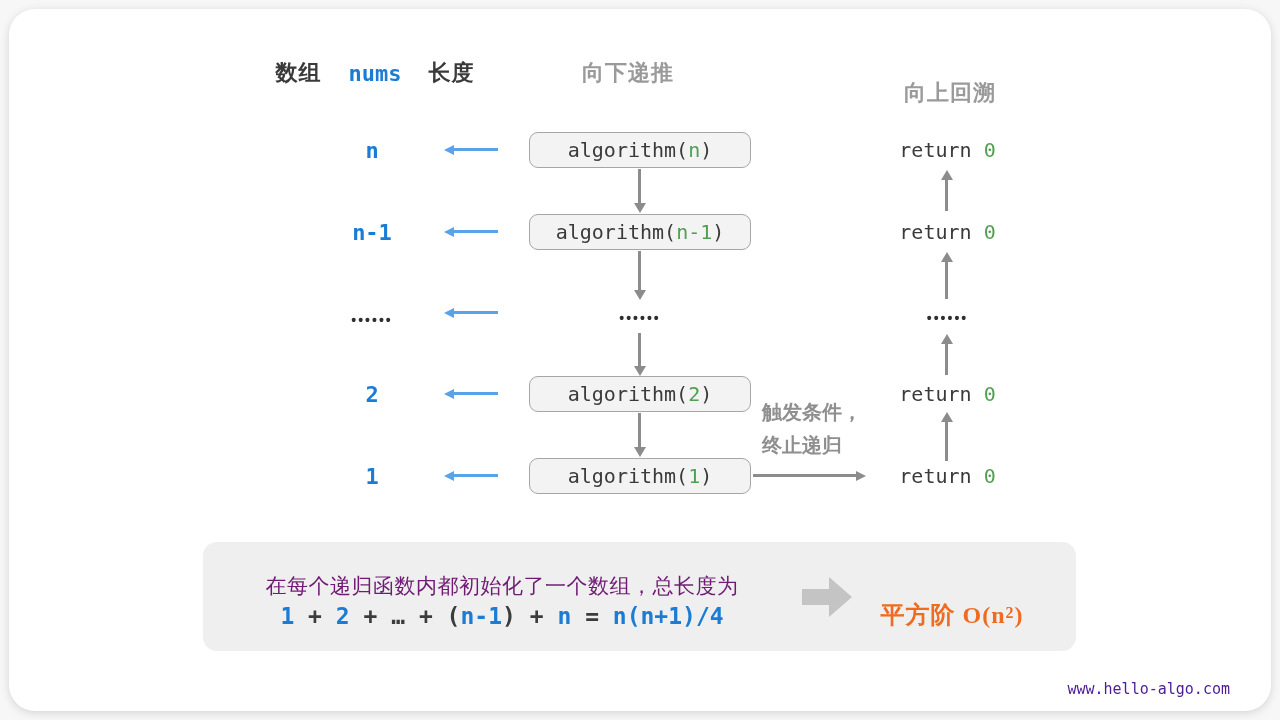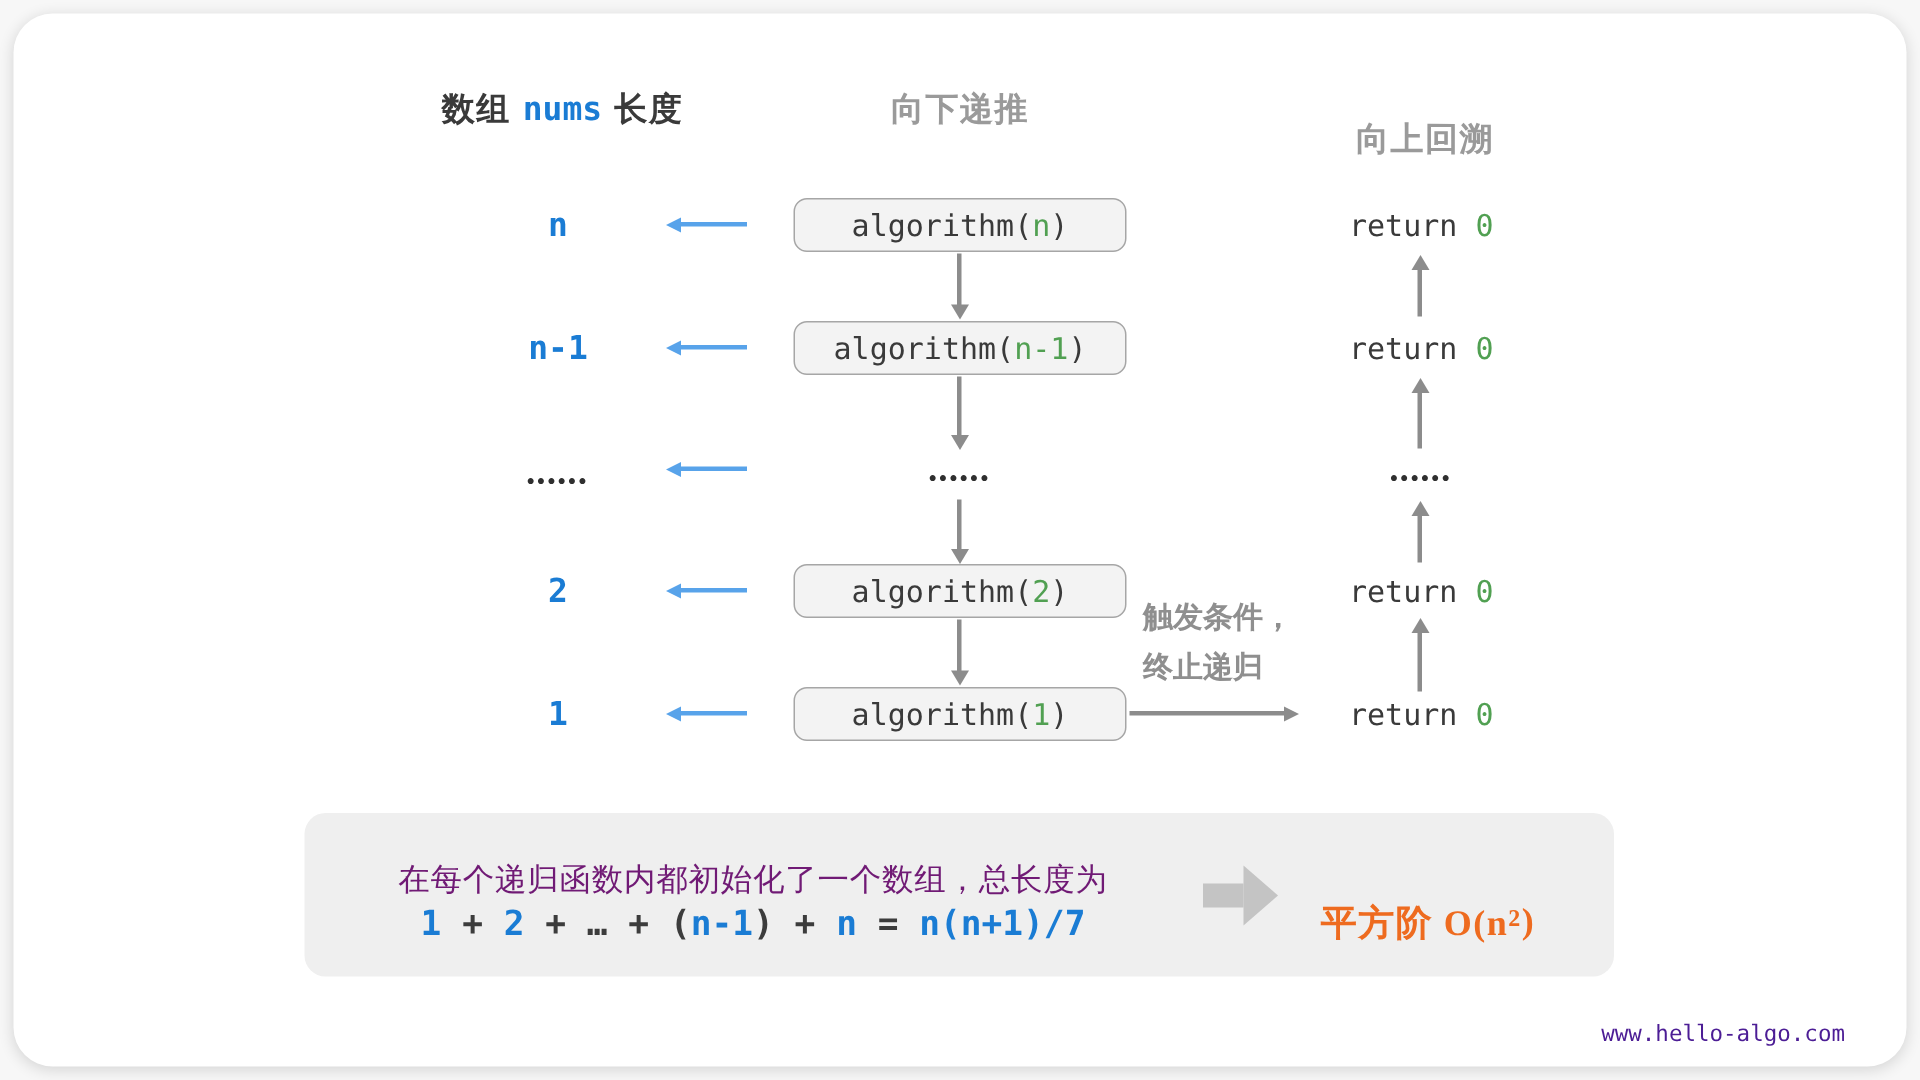--- a/index.html
+++ b/index.html
@@ -66,26 +66,26 @@
 
   .watermark { position:absolute; right:50px; top:680px; font-family:"DejaVu Sans Mono","Liberation Mono",monospace;
                font-size:15px; color:#4c1d95; }
 </style>
 </head>
 <body>
 
 <div class="canvas">
   <div class="card"></div>
 
-  <div class="hdr" style="left:225px; width:300px;">
+  <div class="hdr" style="left:225px; width:300px;gap:19px;">
     <span>数组</span>
     <span class="code">nums</span>
     <span>长度</span>
   </div>
-  <div class="hdr hdr-gray" style="left:540px; width:200px;text-align:right;">向下递推</div>
+  <div class="hdr hdr-gray" style="left:528px; width:200px;text-align:right;">向下递推</div>
   <div class="hdr hdr-gray" style="left:850px; width:200px;margin-top:20px;">向上回溯</div>
 
   <div class="cell" style="left:302px; top:132px; width:140px;">
       <span class="rlabel">n</span>
     </div>
   <div class="arrow-left" style="left:453px; top:148px; width:45px;"></div>
   <div class="cell cbox" style="left:529px; top:132px; width:222px;">
     <span>algorithm(</span>
       <span class="arg">n</span>
       <span>)</span>
@@ -169,21 +169,21 @@
       <span class="seg-blue">2</span>
       <span class="seg-dark"> + </span>
       <span class="seg-dark">…</span>
       <span class="seg-dark"> + </span>
       <span class="seg-dark">(</span>
       <span class="seg-blue">n-1</span>
       <span class="seg-dark">)</span>
       <span class="seg-dark"> + </span>
       <span class="seg-blue">n</span>
       <span class="seg-dark"> = </span>
-      <span class="seg-blue">n(n+1)/7</span>
+      <span class="seg-blue">n(n+1)/4</span>
   </div>
   <div class="big-arrow">
     <div class="shaft"></div>
       <div class="head"></div>
   </div>
   <div class="res-value">
     <span>平方阶 O(n</span>
       <sup>2</sup>
       <span>)</span>
   </div>

